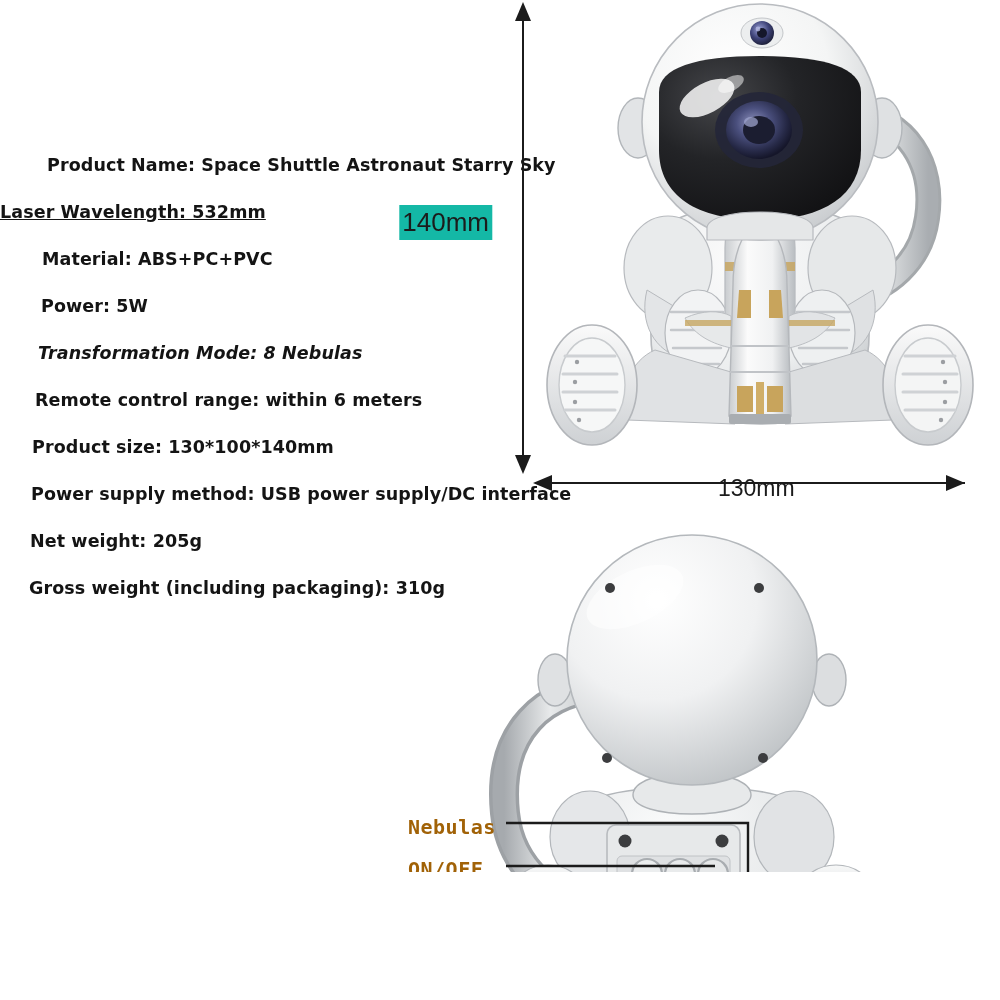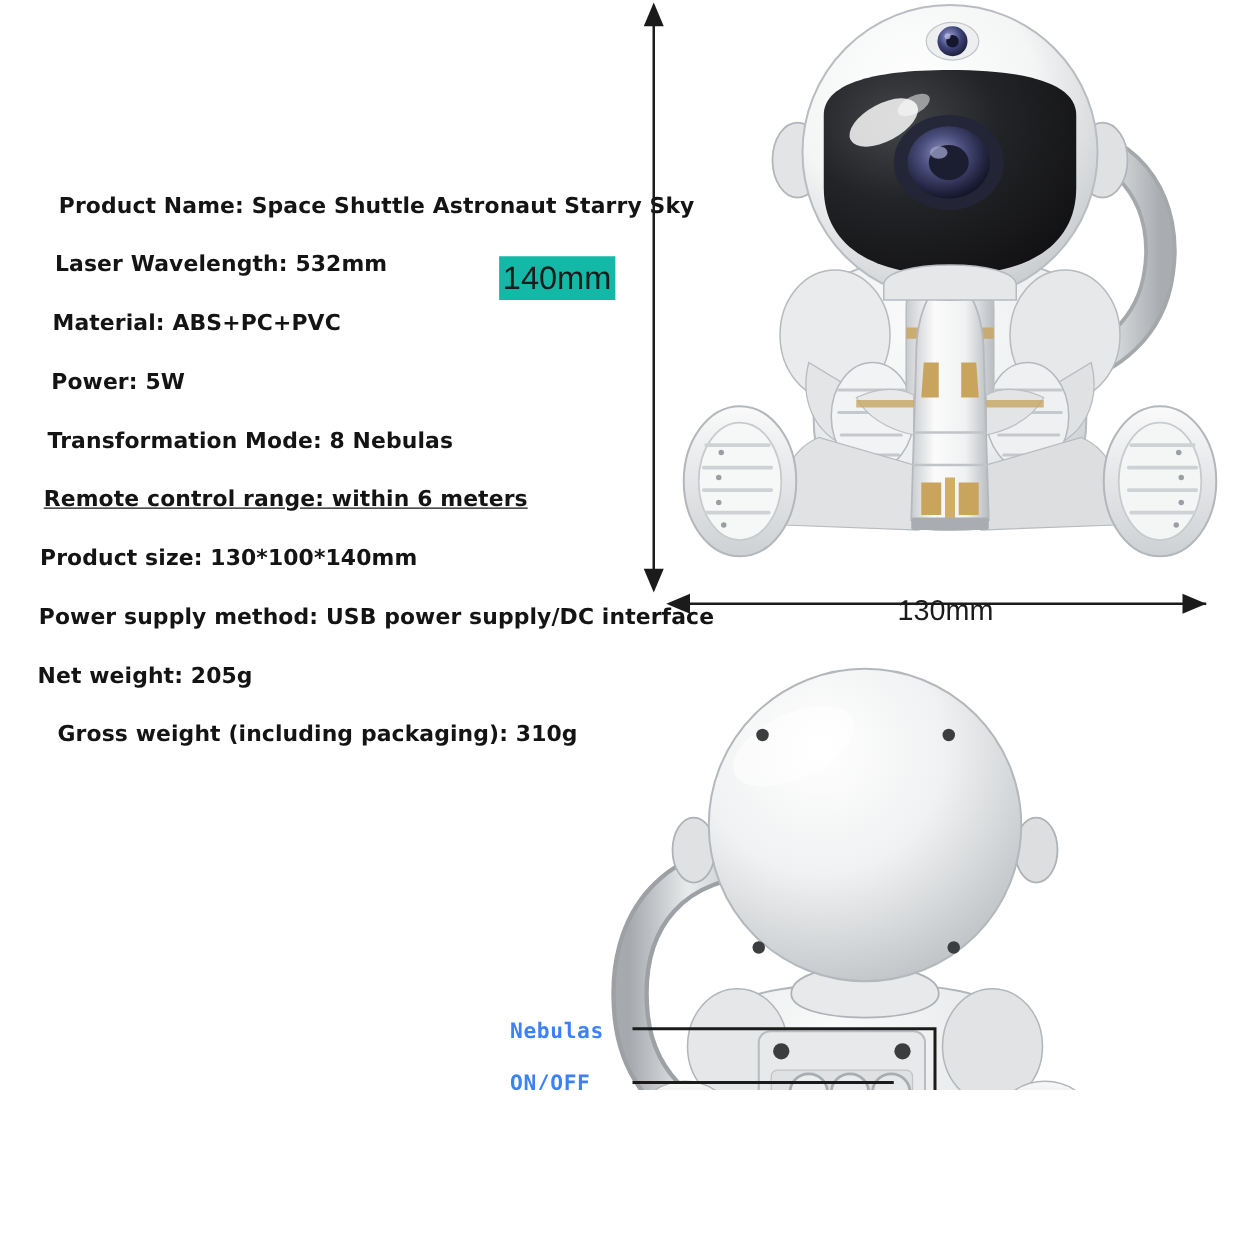--- a/index.html
+++ b/index.html
@@ -108,23 +108,23 @@
     font-family: "Liberation Sans", sans-serif;
     font-size: 23px;
     color: #1b1b1b;
     white-space: nowrap;
   }
 
   
   .callout-label {
     position: absolute;
     font-family: "DejaVu Sans Mono", monospace;
-    font-size: 17px;
+    font-size: 20px;
     font-weight: bold;
-    color: #3b82f6;
+    color: #a16207;
     letter-spacing: 0.5px;
     white-space: nowrap;
   }
   .callout-nebulas { left: 408px; top: 815px; }
   .callout-onoff   { left: 408px; top: 857px; }
   .callout-star    { left: 408px; top: 900px; }
 
   
   .figure {
     position: absolute;
@@ -132,29 +132,29 @@
   #fig-front { left: 535px; top: 0px; }
   #fig-back  { left: 385px; top: 525px; }
 </style>
 </head>
 <body>
 
 <div id="page">
 
   <div class="spec-list">
     <div class="spec-line" style="padding-left:47px;">Product Name: Space Shuttle Astronaut Starry Sky</div>
-    <div class="spec-line" style="padding-left:44px;">Laser Wavelength: 532mm</div>
+    <div class="spec-line" style="text-decoration:underline;">Laser Wavelength: 532mm</div>
     <div class="spec-line" style="padding-left:42px;">Material: ABS+PC+PVC</div>
     <div class="spec-line" style="padding-left:41px;">Power: 5W</div>
-    <div class="spec-line" style="padding-left:38px;">Transformation Mode: 8 Nebulas</div>
-    <div class="spec-line" style="padding-left:35px;text-decoration:underline;">Remote control range: within  6  meters</div>
+    <div class="spec-line" style="padding-left:38px;font-style:italic;">Transformation Mode: 8 Nebulas</div>
+    <div class="spec-line" style="padding-left:35px;">Remote control range: within  6  meters</div>
     <div class="spec-line" style="padding-left:32px;">Product size: 130*100*140mm</div>
     <div class="spec-line" style="padding-left:31px;">Power supply method: USB power supply/DC interface</div>
     <div class="spec-line" style="padding-left:30px;">Net weight: 205g</div>
-    <div class="spec-line" style="padding-left:46px;">Gross weight (including packaging): 310g</div>
+    <div class="spec-line" style="padding-left:29px;">Gross weight (including packaging): 310g</div>
   </div>
 
   <div class="dim-vert-head-up"></div>
   <div class="dim-vert-line"></div>
   <div class="dim-vert-head-down"></div>
   <div class="dim-vert-label">140mm</div>
 
   <div class="dim-horz-head-left"></div>
   <div class="dim-horz-line"></div>
   <div class="dim-horz-head-right"></div>

